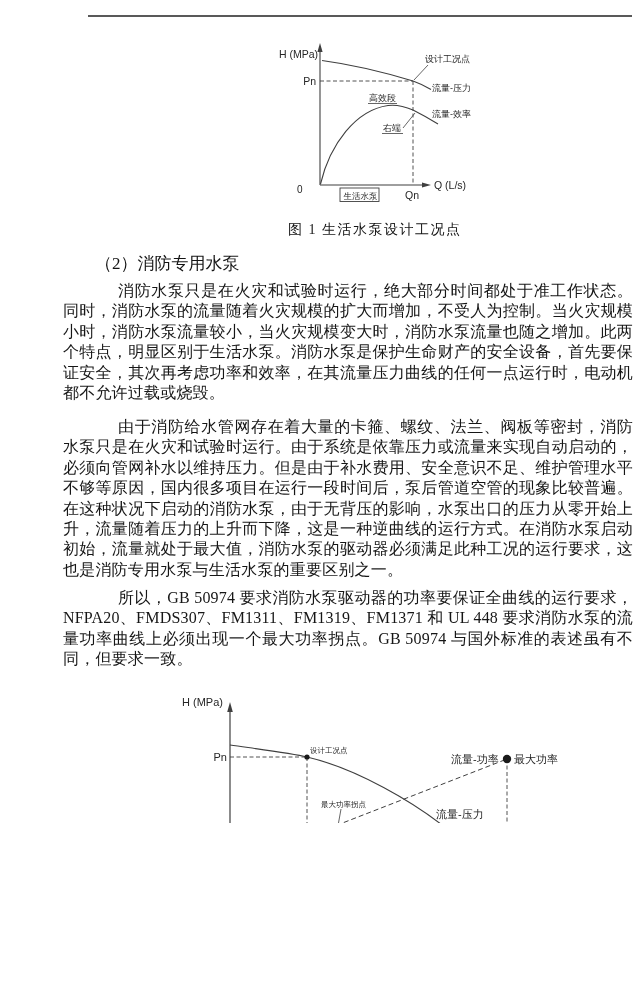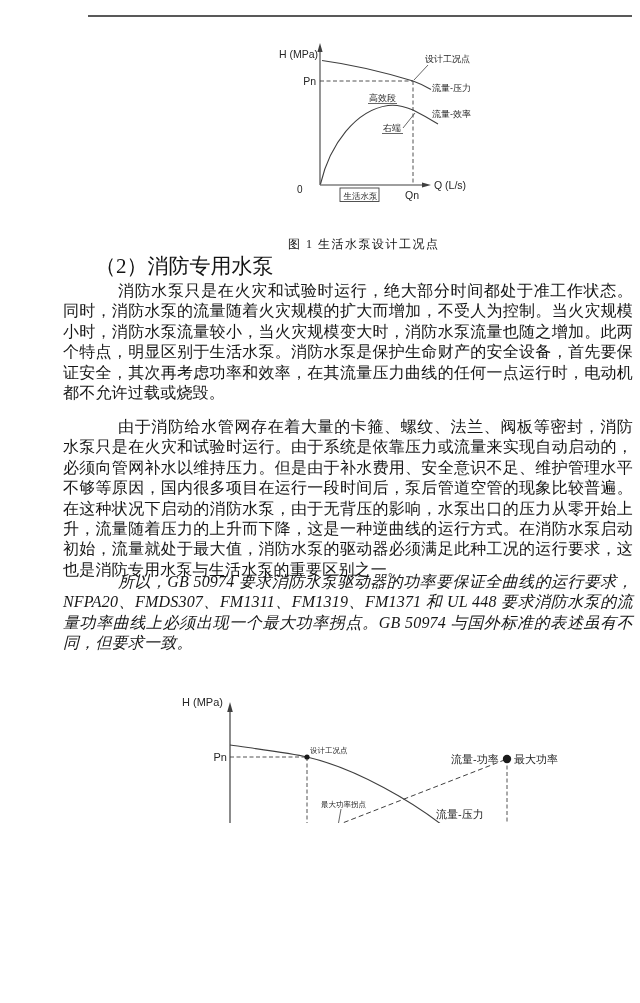--- a/index.html
+++ b/index.html
@@ -10,29 +10,29 @@
   }
   .rule-top   { position:absolute; left:88px;  top:15px;  width:544px; height:2px; background:#595959; }
   .rule-bottom{ position:absolute; left:28px;  top:1000px; width:612px; height:2px; background:#6e6e6e; }
 
   .fig { position:absolute; }
   .fig text { font-family:"Liberation Sans","DejaVu Sans",sans-serif; fill:#262626; }
   .fig line, .fig path, .fig rect { stroke:#3f3f3f; fill:none; }
   .fig .dot { fill:#1a1a1a; stroke:none; }
   .fig .arrow { fill:#3f3f3f; stroke:none; }
 
-  .caption { position:absolute; left:288px; top:236px; font-size:12px; letter-spacing:1.5px; color:#141414; }
-  .heading { position:absolute; left:95px; top:252px; font-size:21px; color:#141414; }
+  .caption { position:absolute; left:288px; top:221px; font-size:14px; letter-spacing:1.5px; color:#141414; }
+  .heading { position:absolute; left:95px; top:252px; font-size:17px; color:#141414; }
   .para {
     position:absolute; left:63px; width:570px; font-size:16px; line-height:20.4px;
     text-align:justify; text-indent:55px; letter-spacing:0.2px; color:#161616; margin:0;
   }
   #p1 { top:281px; }
   #p2 { top:417px; }
-  #p3 { top:572px;font-style:italic; }
+  #p3 { top:588px; }
   .pagenum { position:absolute; left:2px; top:983px; font-size:10px;
              font-family:Liberation Sans, sans-serif; color:#b91c1c; }
 </style>
 </head>
 <body>
 
 <div class="page">
 
   <div class="rule-top"></div>
 

